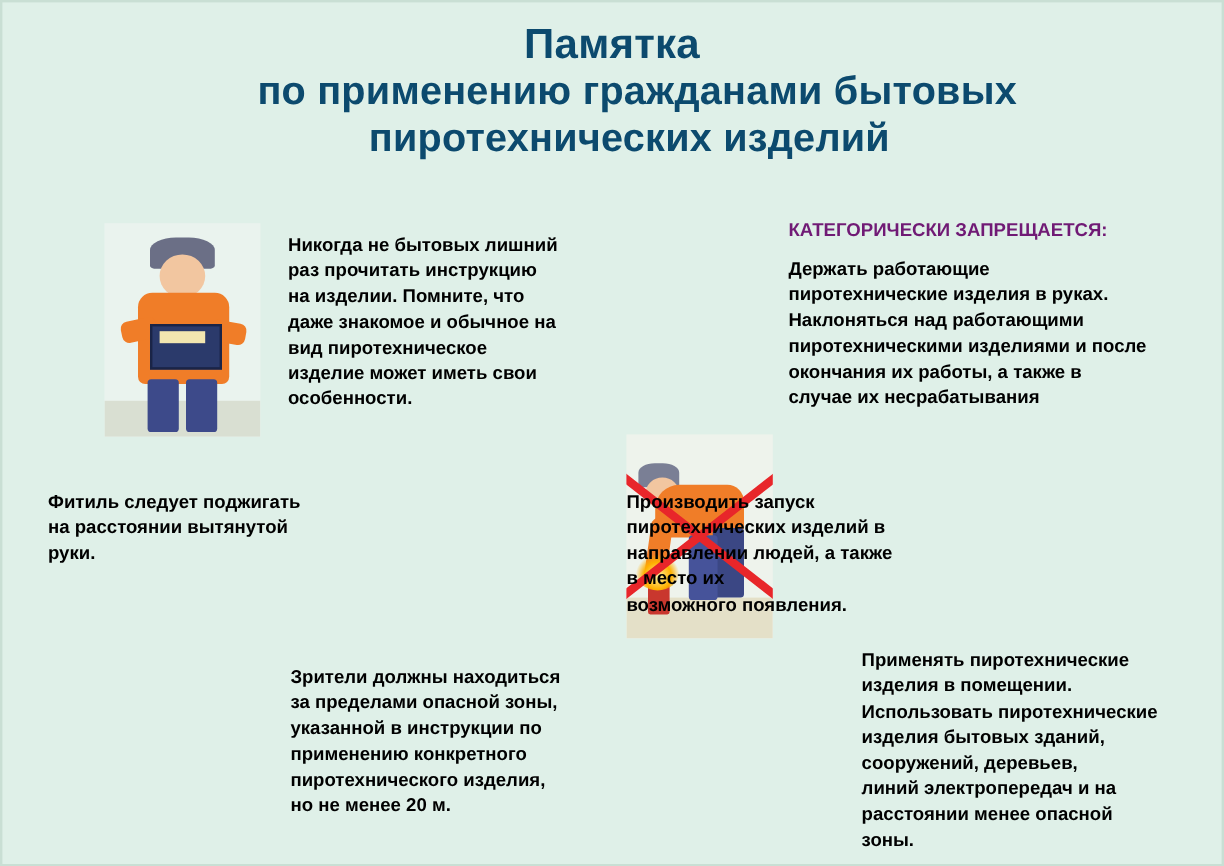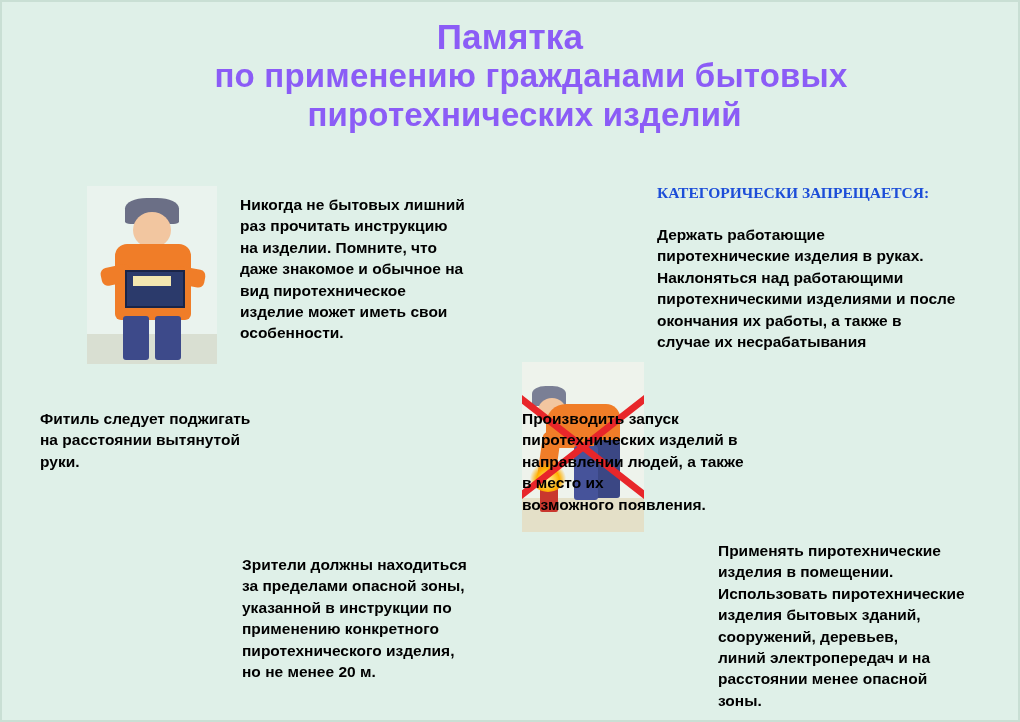--- a/index.html
+++ b/index.html
@@ -24,43 +24,42 @@
   }
   .title-block {
     position: absolute;
     top: 14px;
     left: 0;
     width: 100%;
     text-align: center;
   }
   .title-line {
     font-weight: bold;
-    color: #8b5cf6;
+    color: #0c4a6e;
     line-height: 1.18;
     letter-spacing: 0.2px;
   }
   .title-line-1 { font-size: 35px; }
   .title-line-2 { font-size: 33px; margin-left: 42px; }
   .title-line-3 { font-size: 33px; padding-left: 29px; }
 
   
   .blk { position: absolute; }
   .txt {
     font-size: 15.5px;
     font-weight: bold;
     color: #000000;
     line-height: 1.38;
     white-space: pre-line;
   }
   .hdr {
     font-size: 15.5px;
     font-weight: bold;
-    color: #1d4ed8;
-    margin-bottom: 22px;
-    font-family: Liberation Serif, serif;
+    color: #701a75;
+    margin-bottom: 12px;
   }
 
   
   .ill {
     position: relative;
     background: #f3f7f4;
     overflow: hidden;
   }
 
   

